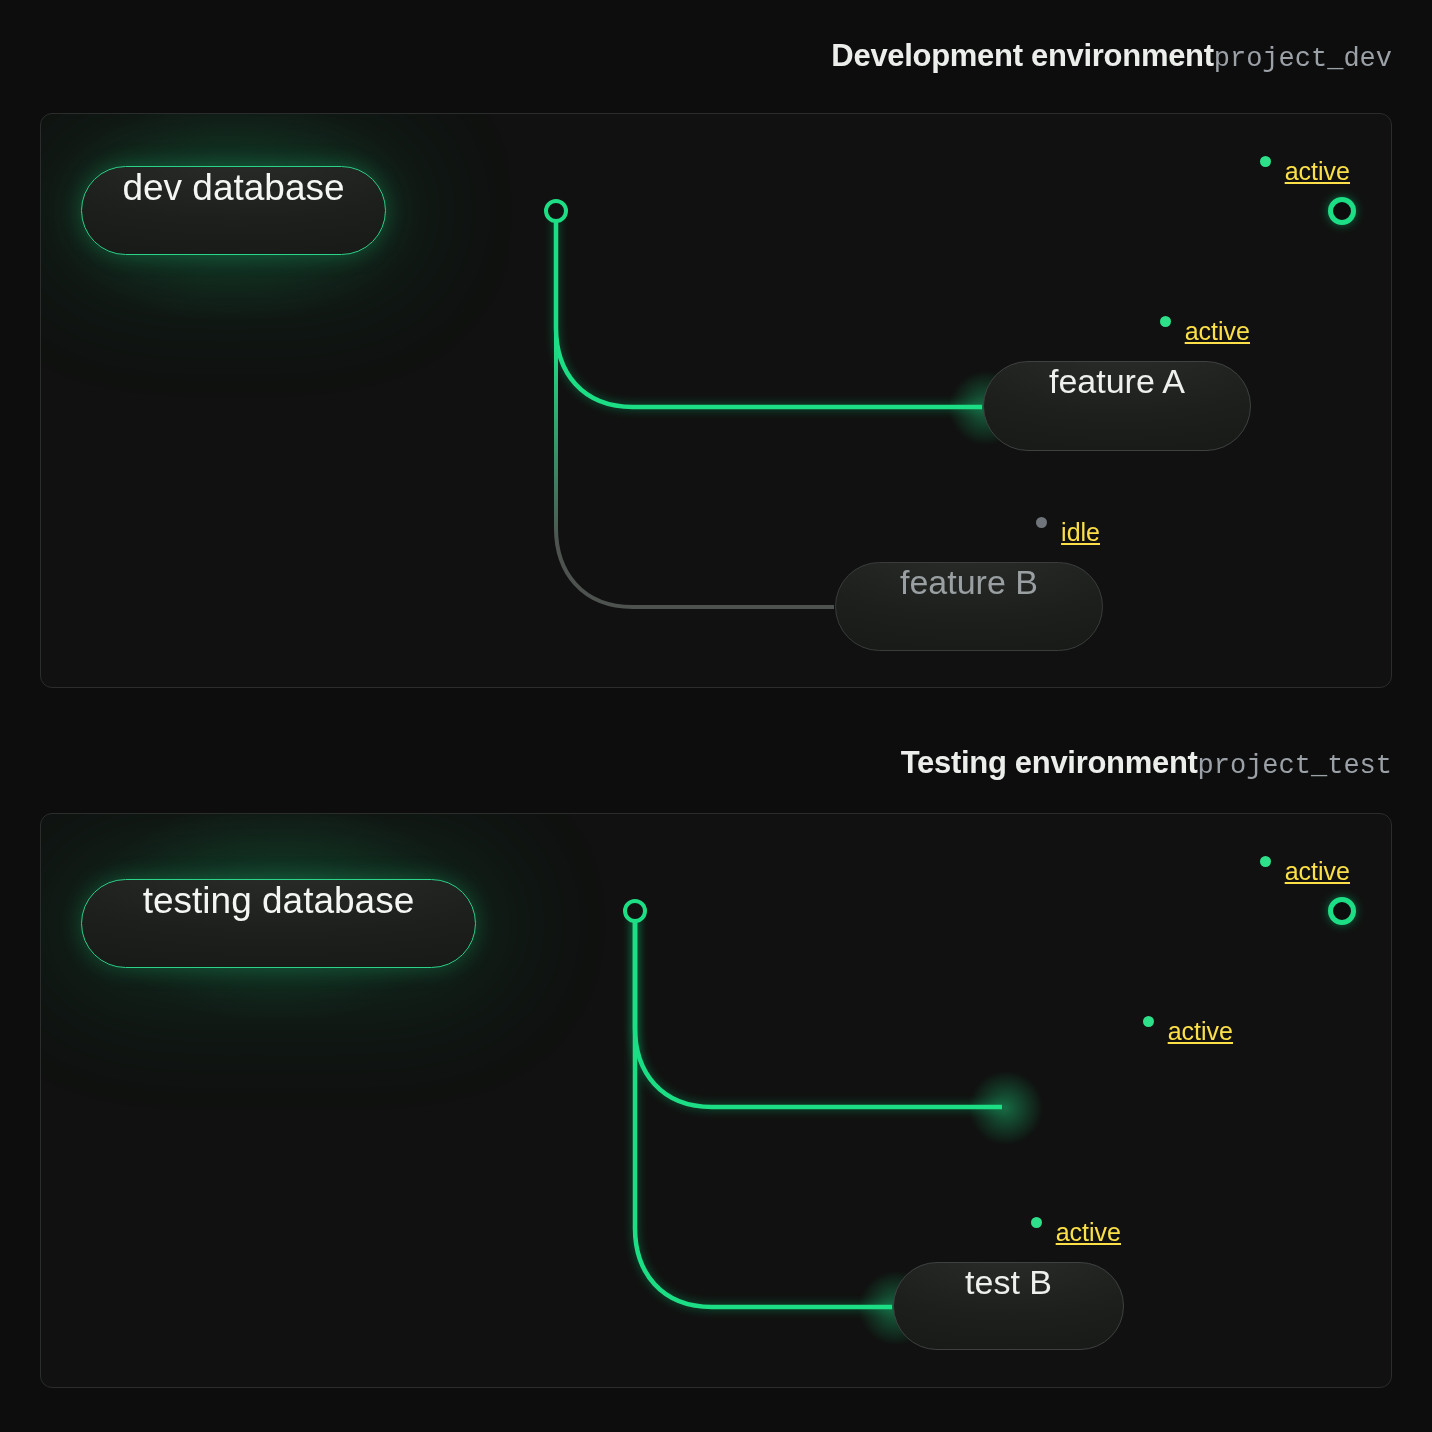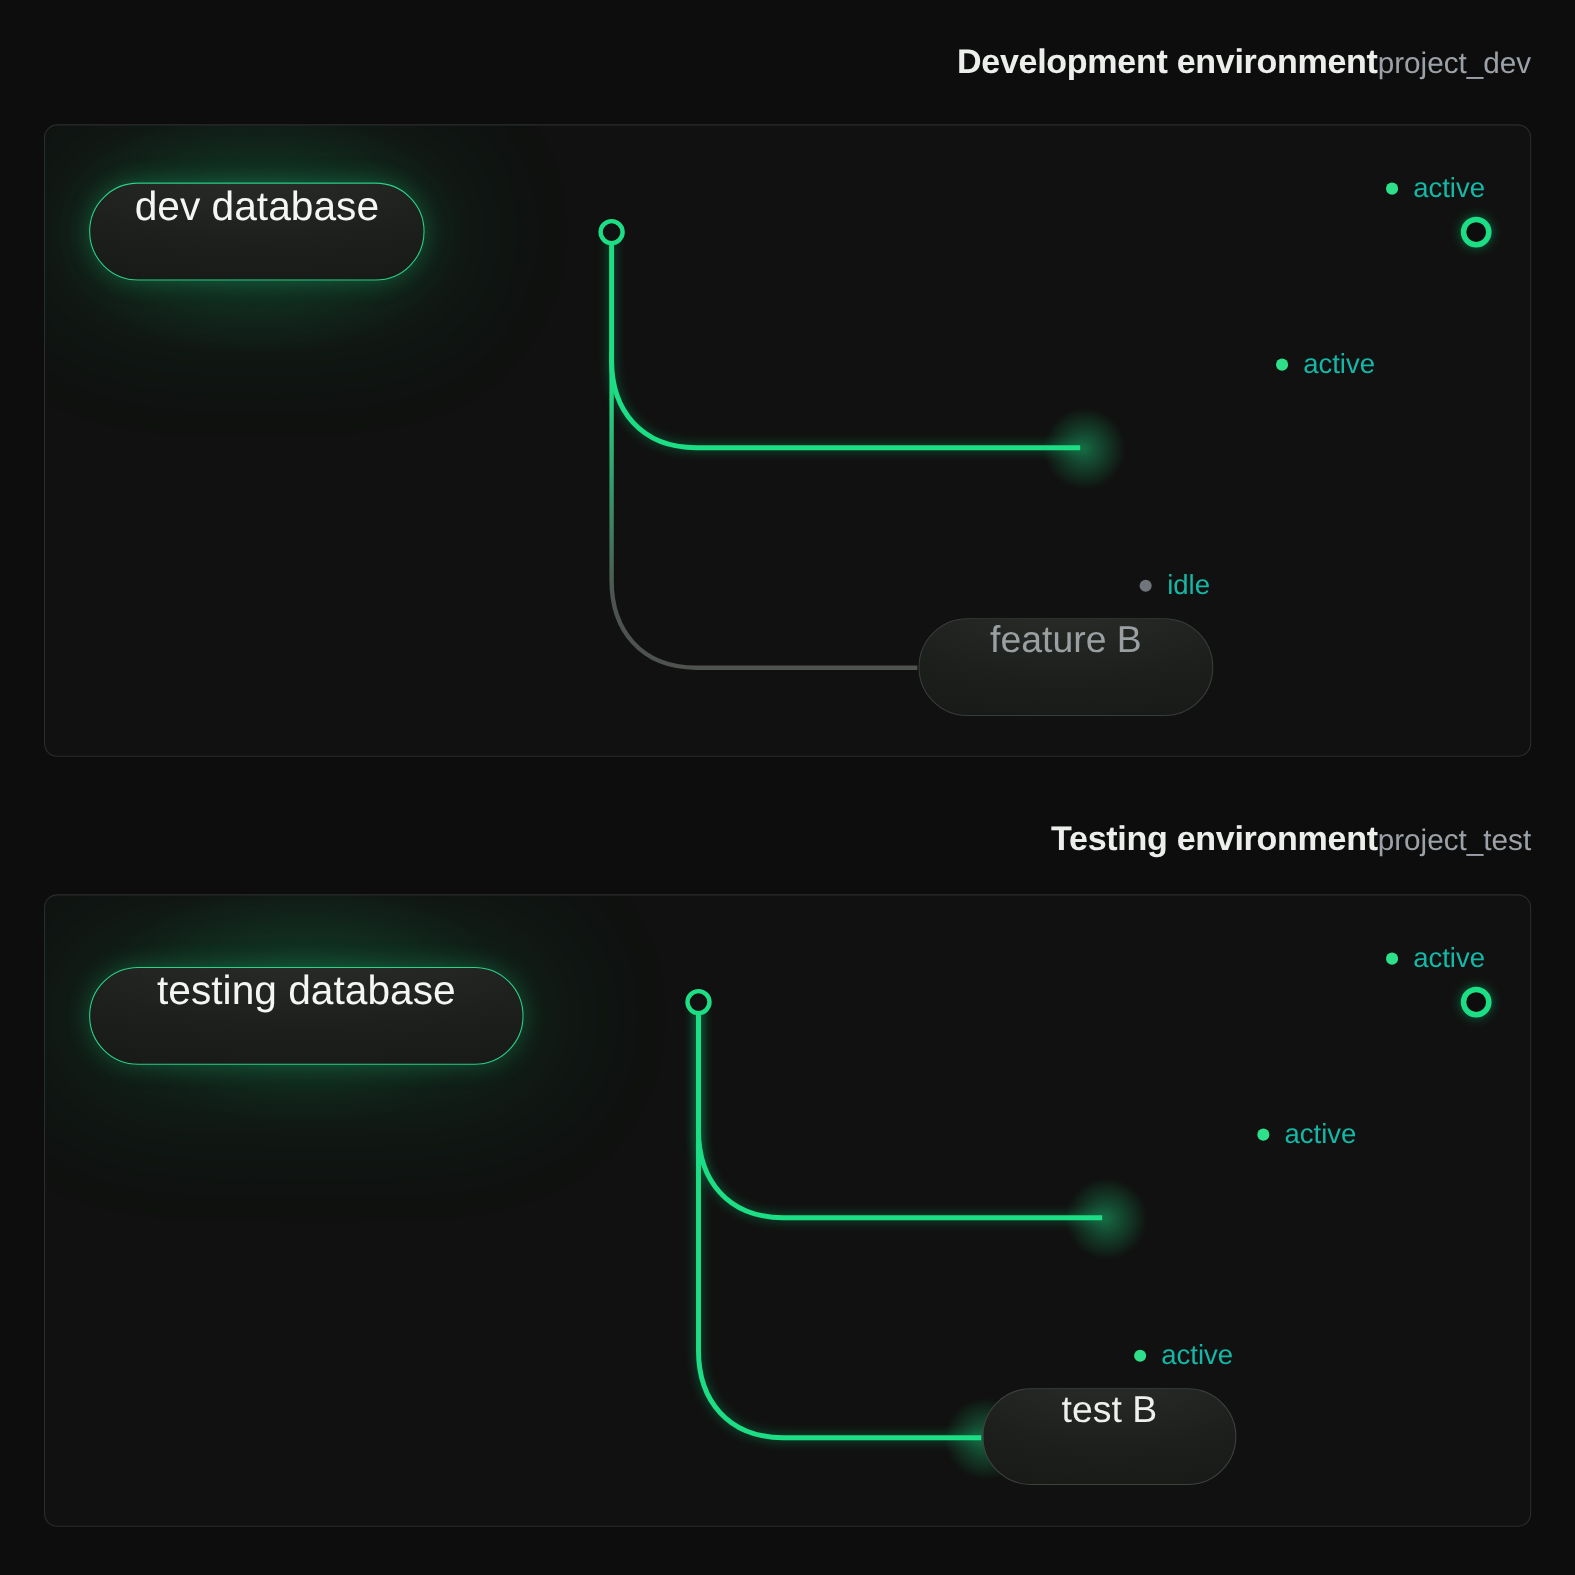--- a/index.html
+++ b/index.html
@@ -13,21 +13,21 @@
   .page{padding:38px 40px 0;}
 
   
   .section-header{
     display:flex;justify-content:flex-end;align-items:baseline;
     height:40px;
   }
   .section-title{
     margin:0;font-size:31px;font-weight:600;color:#eceeec;letter-spacing:-.3px;
   }
-  .project-name{font-size:27px;color:#9ba1a7;}
+  .project-name{font-size:27px;color:#9ba1a7;font-family:Liberation Mono, monospace;}
 
   
   .panel{
     position:relative;
     margin-top:35px;
     height:573px;
     background:#101110;
     border:1px solid #2b2d2c;
     border-radius:12px;
     overflow:hidden;
@@ -65,22 +65,22 @@
     color:#eef0ee;font-size:34px;
   }
   .pill-idle{
     border-color:#393c3b;
     color:#9aa0a2;
   }
 
   
   .status{
     position:absolute;z-index:3;
-    display:flex;align-items:center;gap:14px;
-    font-size:25px;color:#14b8a6;line-height:30px;
+    display:flex;gap:14px;
+    font-size:25px;color:#fde047;line-height:30px;text-decoration:underline;
   }
   .dot{width:11px;height:11px;border-radius:50%;}
   .dot-green{background:#2ee08a;}
   .dot-gray{background:#70757b;}
 
   
   .dev-halo{left:-68px;top:-58px;}
   .dev-db{left:40px;top:52px;width:305px;height:89px;}
   .dev-a{left:942px;top:247px;width:268px;height:90px;}
   .dev-b{left:794px;top:448px;width:268px;height:89px;}
@@ -130,20 +130,23 @@
         <circle cx="515" cy="97" r="10" fill="#101110" stroke="#1ede85" stroke-width="4"></circle>
         <circle cx="1301" cy="97" r="11.5" fill="#101110" stroke="#1ede85" stroke-width="5" filter="url(#glowDev)"></circle>
       </svg>
 
       <div class="spark dev-spark-a"></div>
 
       <div class="pill pill-db dev-db">
         <span>dev database</span>
       </div>
 
+      <div class="pill pill-branch dev-a">
+        <span>feature A</span>
+      </div>
 
       <div class="pill pill-branch pill-idle dev-b">
         <span>feature B</span>
       </div>
 
       <div class="status dev-status-trunk">
         <span class="dot dot-green"></span>
         <span>active</span>
       </div>
       <div class="status dev-status-a">

